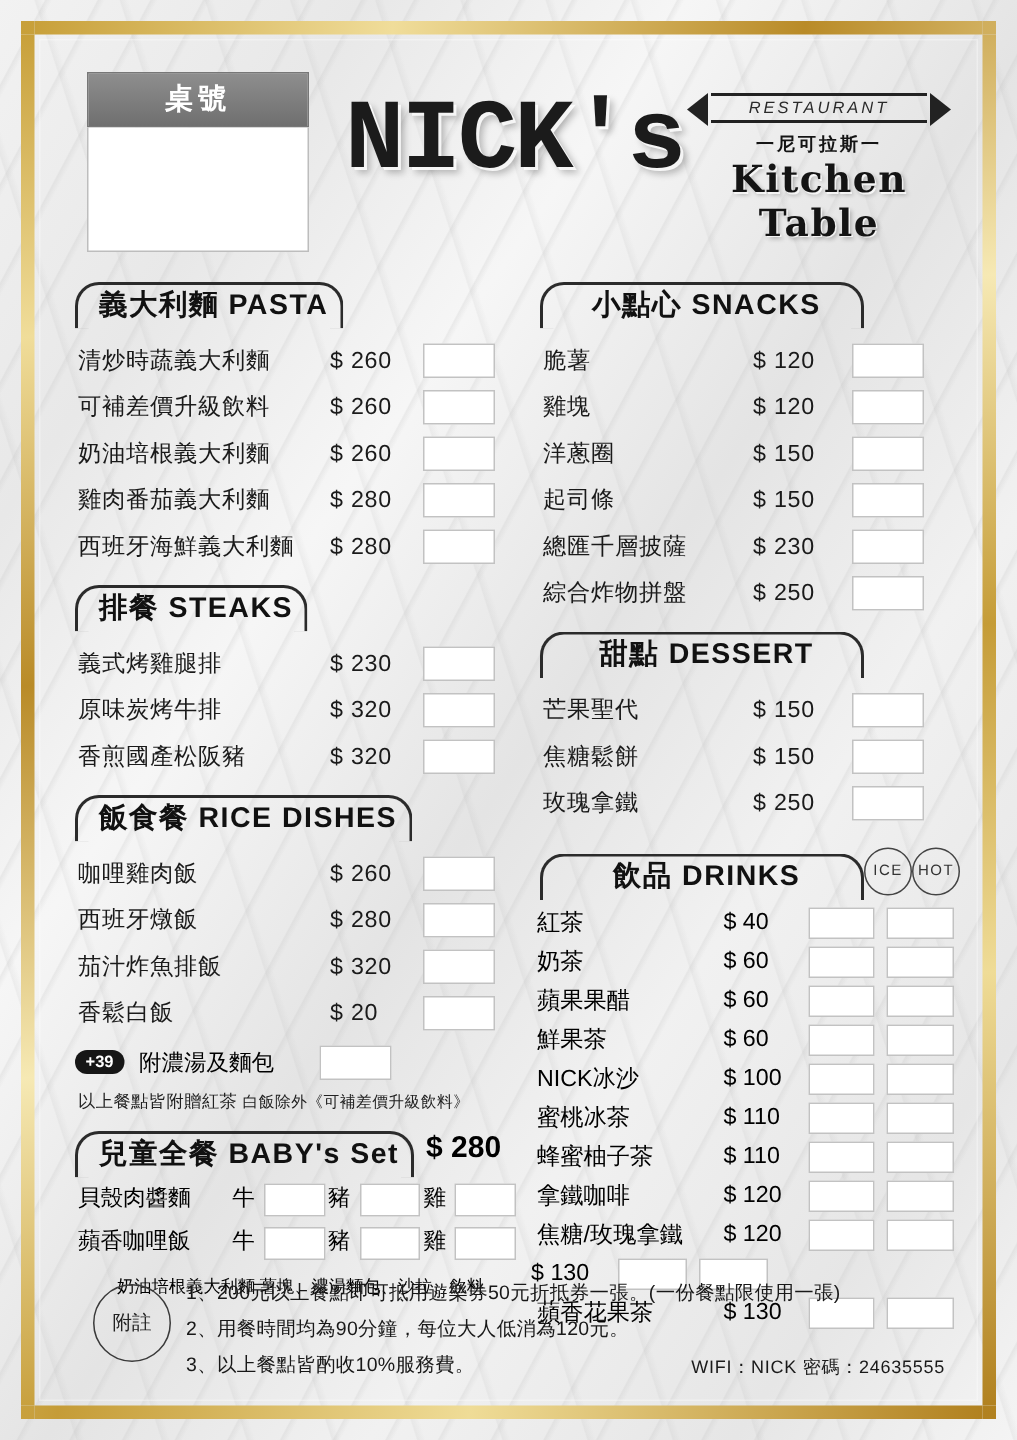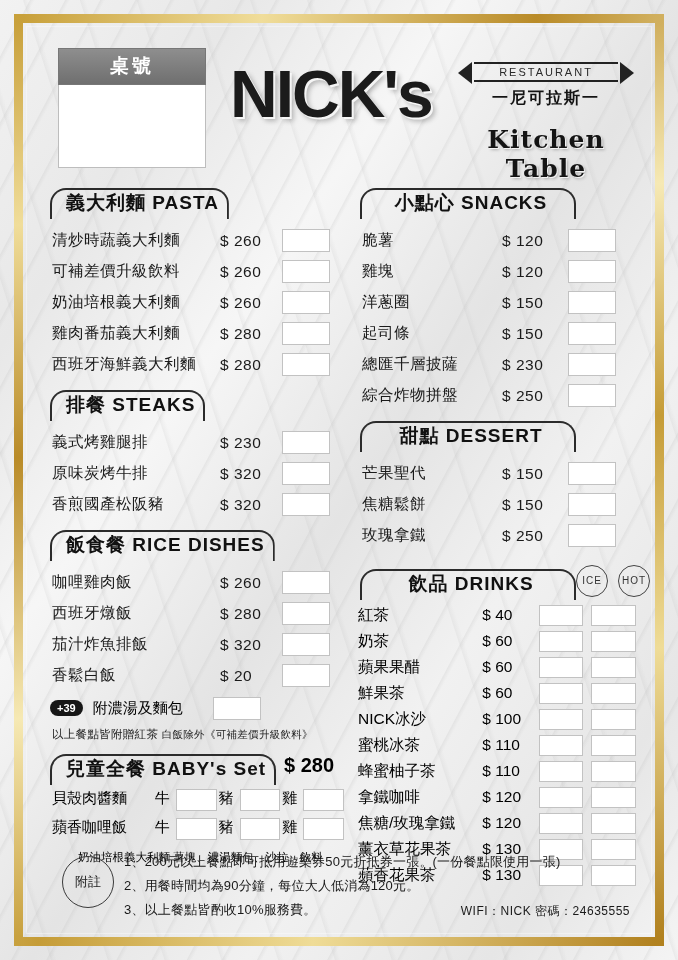--- a/index.html
+++ b/index.html
@@ -76,21 +76,21 @@
   .table-no-field {
     height: 82px;
     background: #fff;
     border: 1px solid #bdbdbd;
     border-top: none;
   }
   .brand {
     position: absolute;
     left: 186px;
     top: 18px;
-    font-family: Liberation Sans, sans-serif;
+    font-family: Liberation Mono, monospace;
     font-size: 66px;
     font-weight: bold;
     letter-spacing: -2px;
     color: #1b1b1b;
     text-shadow: 2px 2px 0 rgba(255,255,255,0.85), 4px 4px 5px rgba(0,0,0,0.25);
     text-align: right;
   }
   .brand-right {
     position: absolute;
     right: 2px;
@@ -100,37 +100,38 @@
   }
   .ribbon {
     position: relative;
     font-size: 11px;
     letter-spacing: 2px;
     color: #2a2a2a;
     border-top: 2px solid #222;
     border-bottom: 2px solid #222;
     padding: 2px 0;
     margin: 0 14px 6px 14px;
+    font-style: italic;
   }
   .ribbon:before, .ribbon:after {
     content: "";
     position: absolute;
     top: -2px;
     width: 0; height: 0;
     border-top: 11px solid transparent;
     border-bottom: 11px solid transparent;
   }
   .ribbon:before { left: -16px; border-right: 14px solid #222; }
   .ribbon:after { right: -16px; border-left: 14px solid #222; }
   .cn-name {
-    font-size: 16px;
+    font-size: 12px;
     font-weight: bold;
     letter-spacing: 2px;
     color: #141414;
-    margin-bottom: 16px;
+    margin-bottom: 0;
   }
   .kt {
     font-family: "DejaVu Serif", serif;
     font-size: 25px;
     font-weight: bold;
     letter-spacing: 1px;
     color: #141414;
     text-shadow: 1px 1px 0 rgba(255,255,255,0.8), 2px 2px 3px rgba(0,0,0,0.25);
   }
 
@@ -196,21 +197,20 @@
 
   
   .drinks-head {
     display: flex;
     align-items: center;
     margin-top: 8px;
   }
   .ice-hot {
     margin-left: auto;
     display: flex;
-    gap: 10px;
     padding-right: 6px;
   }
   .circle {
     width: 30px; height: 30px;
     border-radius: 50%;
     border: 1.5px solid #444;
     display: flex;
     align-items: center;
     justify-content: center;
     font-size: 10px;
@@ -580,21 +580,20 @@
             <div class="qty"></div>
             <div class="qty"></div>
           </div>
           <div class="drink-row">
             <div class="name">焦糖/玫瑰拿鐵</div>
             <div class="price">$ 120</div>
             <div class="qty"></div>
             <div class="qty"></div>
           </div>
           <div class="drink-row">
-            <div class="name">薰衣草花果茶</div>
             <div class="price">$ 130</div>
             <div class="qty"></div>
             <div class="qty"></div>
           </div>
           <div class="drink-row">
             <div class="name">蘋香花果茶</div>
             <div class="price">$ 130</div>
             <div class="qty"></div>
             <div class="qty"></div>
           </div>

